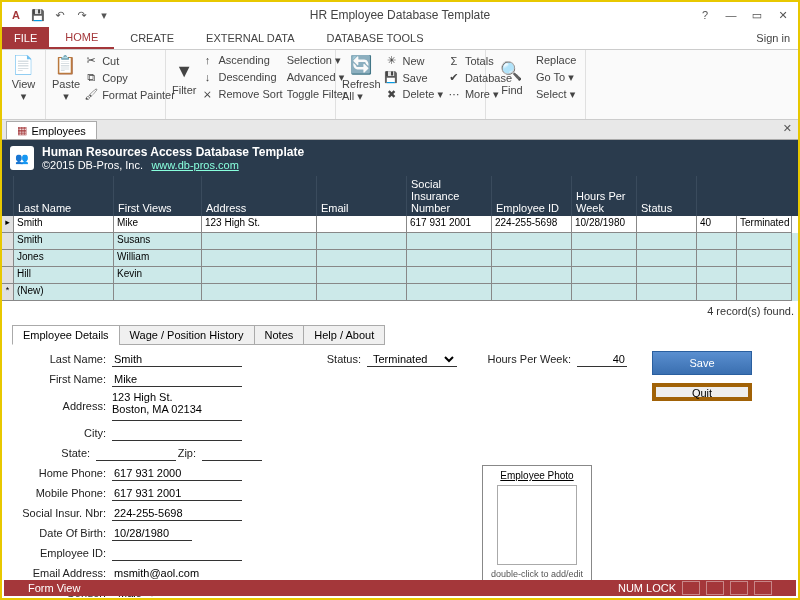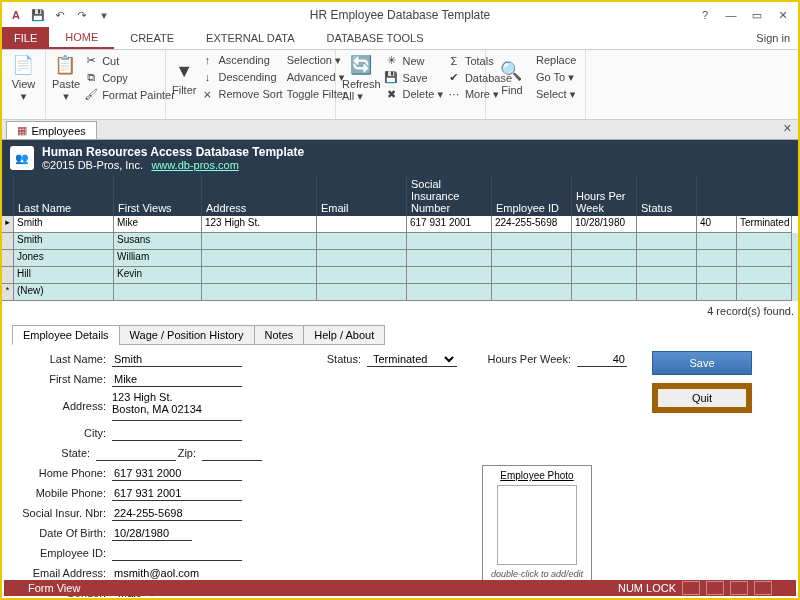--- a/index.html
+++ b/index.html
@@ -56,25 +56,25 @@
 
 .form-area { display: flex; padding: 6px 10px; gap: 10px; }
 .form-col { display: flex; flex-direction: column; gap: 4px; }
 .form-row { display: flex; align-items: center; }
 .form-row label { width: 100px; text-align: right; padding-right: 6px; font-size: 11px; color: #222; }
 .form-row input, .form-row select { border: none; border-bottom: 1px solid #333; padding: 1px 2px; font-size: 11px; background: #fff; height: 16px; }
 .form-row input.w1 { width: 130px; }
 .form-row input.w2 { width: 80px; }
 .form-row textarea { border: none; border-bottom: 1px solid #333; width: 130px; height: 30px; font-size: 11px; resize: none; }
 .btn-primary { background: linear-gradient(#5a8fd0,#3a6fb0); color: #fff; border: 1px solid #2a5f9f; width: 100px; height: 24px; font-size: 11px; }
-.btn-secondary { background: #eee; border: 6px solid #a16207; width: 100px; height: 30px; font-size: 11px; }
+.btn-secondary { background: #eee; border: 4px solid #a16207; width: 100px; height: 18px; font-size: 11px; }
 .photo-box { border: 1px solid #888; width: 110px; padding: 4px; text-align: center; }
 .photo-box .ph-title { text-decoration: underline; font-size: 10px; }
 .photo-box .ph-frame { border: 1px solid #aaa; width: 80px; height: 80px; margin: 4px auto; }
-.photo-box .ph-hint { font-size: 9px; color: #555; font-style: italic; }
+.photo-box .ph-hint { font-size: 9px; color: #555; }
 
 .statusbar { position: absolute; bottom: 2px; left: 2px; right: 2px; height: 16px; background: #a4373a; color: #fff; display: flex; align-items: center; justify-content: space-between; padding: 0 24px; font-size: 11px; }
 .statusbar .right { display: flex; gap: 6px; align-items: center; }
 .statusbar .vbtn { width: 18px; height: 14px; border: 1px solid rgba(255,255,255,0.4); }
 </style>
 </head>
 <body>
 
 <div class="titlebar">
   <div class="qat">

